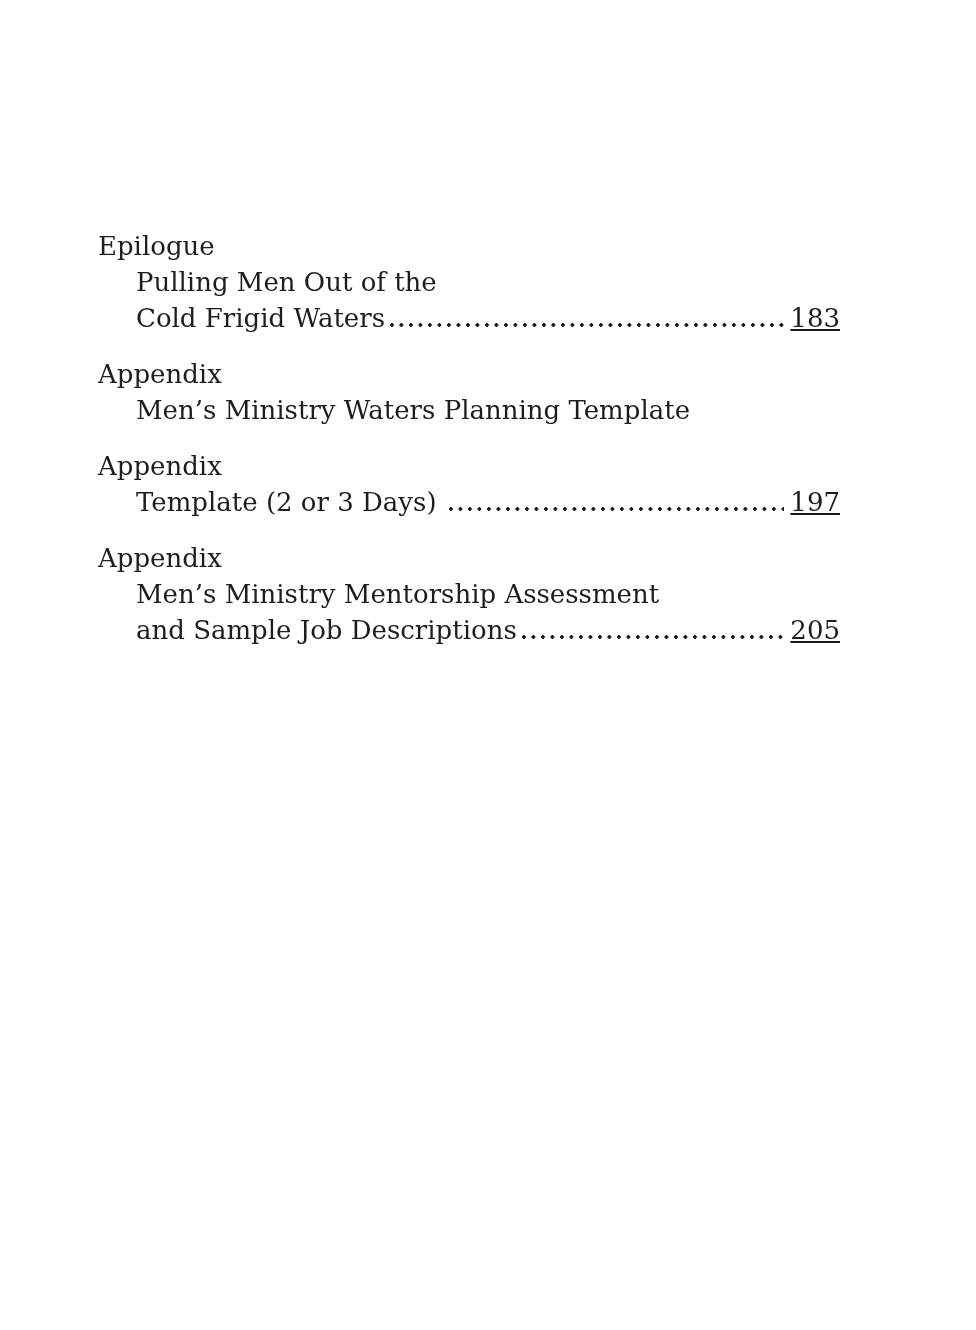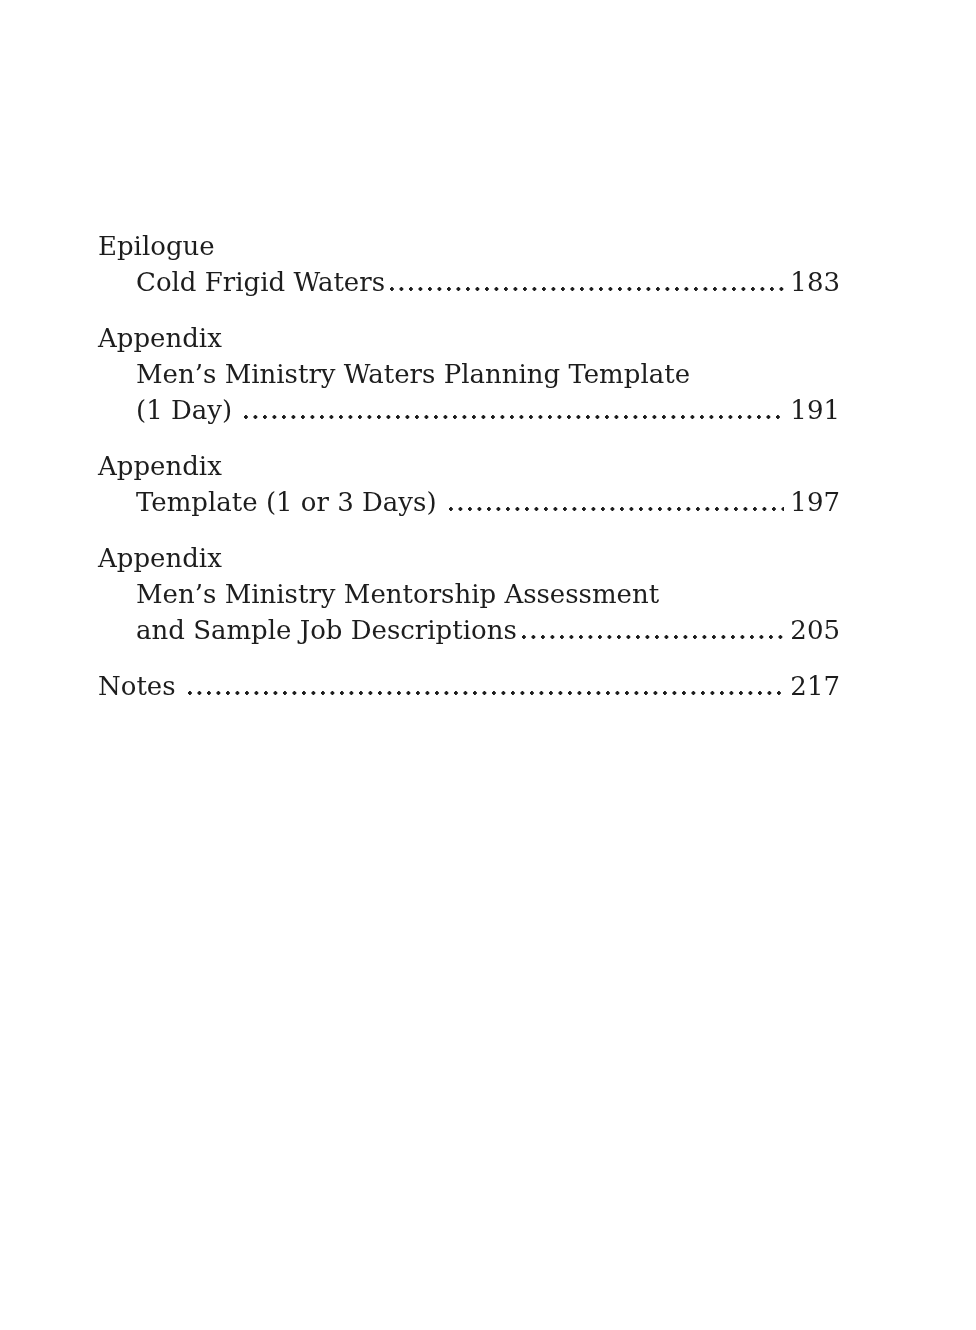--- a/index.html
+++ b/index.html
@@ -46,66 +46,56 @@
     background-image: radial-gradient(circle at 2px 2px, #1d1d1d 1.7px, rgba(0,0,0,0) 1.9px);
     background-size: 9.5px 4px;
     background-repeat: repeat-x;
     background-position: 2px 23px;
   }
   .sp .leader {
     margin-left: 10px;
   }
   .pagenum {
     flex: 0 0 auto;
+    text-decoration: underline;
   }
 </style>
 </head>
 <body>
 
 <div class="page">
 
   <div class="entry">
     <div class="line heading">Epilogue</div>
+    <div class="line sub">Pulling Men Out of the</div>
     <div class="line sub row">
       <span class="txt">Cold Frigid Waters</span>
       <span class="leader"></span>
       <span class="pagenum">183</span>
     </div>
   </div>
 
   <div class="entry">
     <div class="line heading">Appendix</div>
     <div class="line sub">Men’s Ministry Waters Planning Template</div>
-    <div class="line sub row sp">
-      <span class="txt">(1 Day)</span>
-      <span class="leader"></span>
-      <span class="pagenum">191</span>
-    </div>
   </div>
 
   <div class="entry">
     <div class="line heading">Appendix</div>
     <div class="line sub row sp">
-      <span class="txt">Template (1 or 3 Days)</span>
+      <span class="txt">Template (2 or 3 Days)</span>
       <span class="leader"></span>
       <span class="pagenum">197</span>
     </div>
   </div>
 
   <div class="entry">
     <div class="line heading">Appendix</div>
     <div class="line sub">Men’s Ministry Mentorship Assessment</div>
     <div class="line sub row">
       <span class="txt">and Sample Job Descriptions</span>
       <span class="leader"></span>
       <span class="pagenum">205</span>
     </div>
   </div>
 
-  <div class="entry">
-    <div class="line row sp">
-      <span class="txt">Notes</span>
-      <span class="leader"></span>
-      <span class="pagenum">217</span>
-    </div>
-  </div>
 
 </div>
 
 </body></html>

